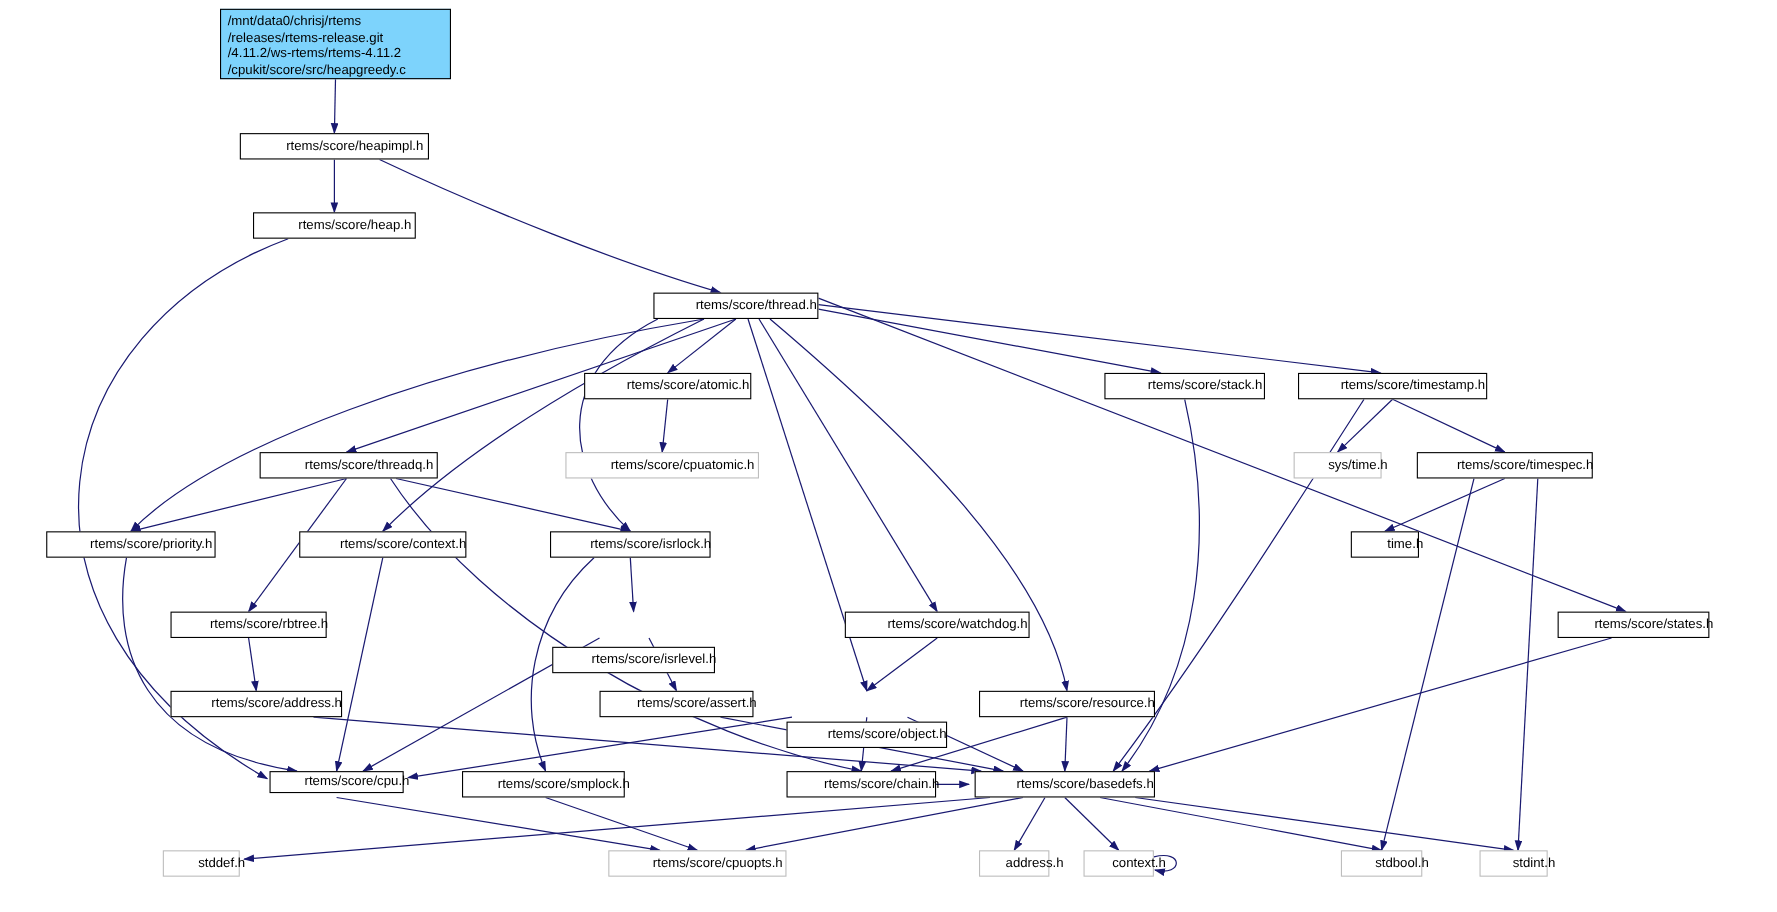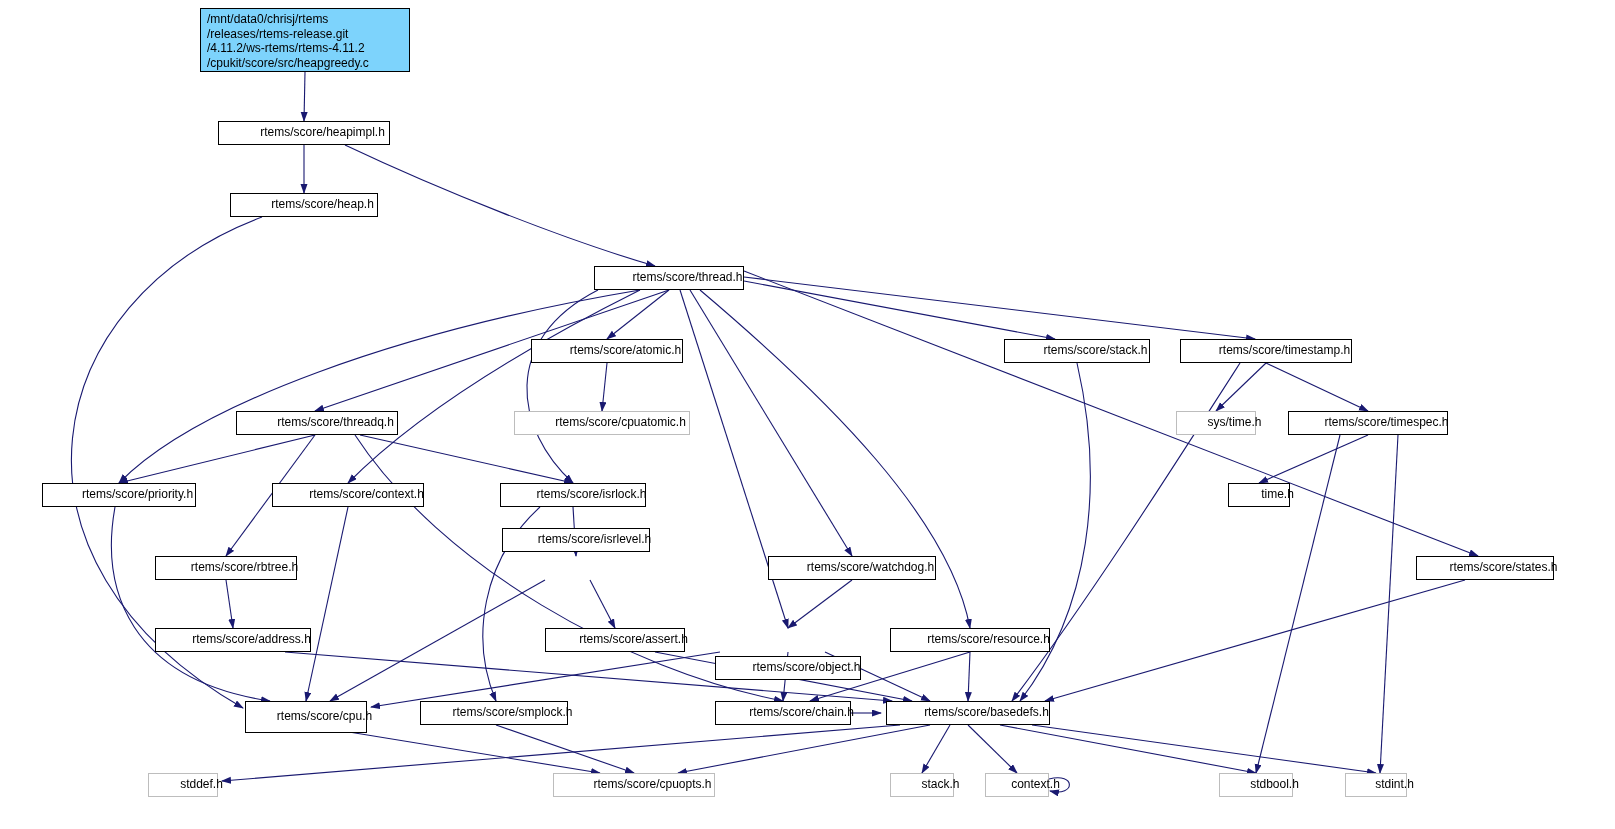--- a/index.html
+++ b/index.html
@@ -105,31 +105,31 @@
       <div class="node" style="left: 1180px; top: 339px; width: 172px; height: 24px;">rtems/score/timestamp.h</div>
       <div class="node external" style="left: 514px; top: 411px; width: 176px; height: 24px;">rtems/score/cpuatomic.h</div>
       <div class="node external" style="left: 1176px; top: 411px; width: 80px; height: 24px;">sys/time.h</div>
       <div class="node" style="left: 1288px; top: 411px; width: 160px; height: 24px;">rtems/score/timespec.h</div>
       <div class="node" style="left: 236px; top: 411px; width: 162px; height: 24px;">rtems/score/threadq.h</div>
       <div class="node" style="left: 42px; top: 483px; width: 154px; height: 24px;">rtems/score/priority.h</div>
       <div class="node" style="left: 272px; top: 483px; width: 152px; height: 24px;">rtems/score/context.h</div>
       <div class="node" style="left: 500px; top: 483px; width: 146px; height: 24px;">rtems/score/isrlock.h</div>
       <div class="node" style="left: 1228px; top: 483px; width: 62px; height: 24px;">time.h</div>
       <div class="node" style="left: 155px; top: 556px; width: 142px; height: 24px;">rtems/score/rbtree.h</div>
-      <div class="node" style="left: 502px; top: 528px; width: 148px; height: 24px;">rtems/score/isrlevel.h</div>
+      <div class="node" style="left: 502px; top: 588px; width: 148px; height: 24px;">rtems/score/isrlevel.h</div>
       <div class="node" style="left: 768px; top: 556px; width: 168px; height: 24px;">rtems/score/watchdog.h</div>
       <div class="node" style="left: 1416px; top: 556px; width: 138px; height: 24px;">rtems/score/states.h</div>
       <div class="node" style="left: 155px; top: 628px; width: 156px; height: 24px;">rtems/score/address.h</div>
       <div class="node" style="left: 545px; top: 628px; width: 140px; height: 24px;">rtems/score/assert.h</div>
       <div class="node" style="left: 715px; top: 656px; width: 146px; height: 24px;">rtems/score/object.h</div>
       <div class="node" style="left: 890px; top: 628px; width: 160px; height: 24px;">rtems/score/resource.h</div>
-      <div class="node" style="left: 245px; top: 701px; width: 122px; height: 32px;">rtems/score/cpu.h</div>
+      <div class="node" style="left: 245px; top: 701px; width: 122px; height: 20px;">rtems/score/cpu.h</div>
       <div class="node" style="left: 420px; top: 701px; width: 148px; height: 24px;">rtems/score/smplock.h</div>
       <div class="node" style="left: 715px; top: 701px; width: 136px; height: 24px;">rtems/score/chain.h</div>
       <div class="node" style="left: 886px; top: 701px; width: 164px; height: 24px;">rtems/score/basedefs.h</div>
       <div class="node external" style="left: 148px; top: 773px; width: 70px; height: 24px;">stddef.h</div>
       <div class="node external" style="left: 553px; top: 773px; width: 162px; height: 24px;">rtems/score/cpuopts.h</div>
-      <div class="node external" style="left: 890px; top: 773px; width: 64px; height: 24px;">stack.h</div>
+      <div class="node external" style="left: 890px; top: 773px; width: 64px; height: 24px;">address.h</div>
       <div class="node external" style="left: 985px; top: 773px; width: 64px; height: 24px;">context.h</div>
       <div class="node external" style="left: 1219px; top: 773px; width: 74px; height: 24px;">stdbool.h</div>
       <div class="node external" style="left: 1345px; top: 773px; width: 62px; height: 24px;">stdint.h</div>
     </div>
 </div>
 
 </body></html>

